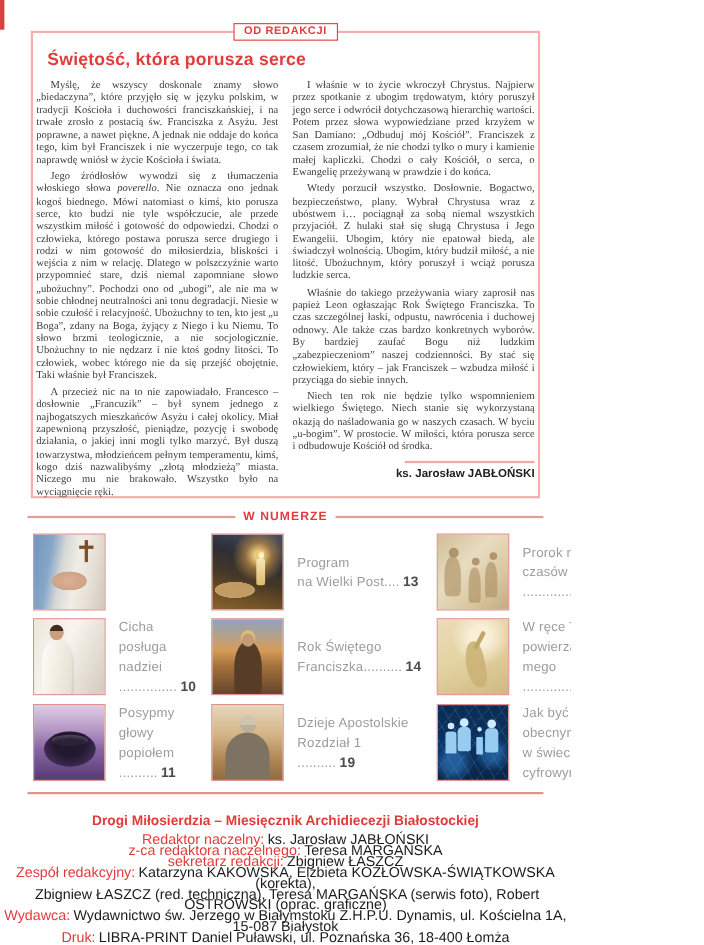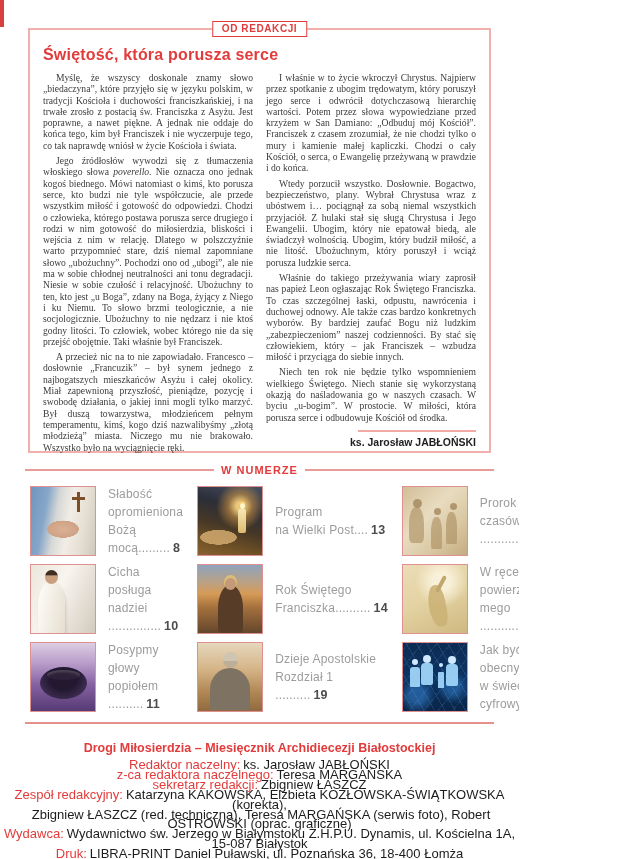--- a/index.html
+++ b/index.html
@@ -17,21 +17,21 @@
   .kicker-box {
     position:absolute; top:-9px; left:50%; transform:translateX(-50%);
     background:#fff; border:1.5px solid #e23b3b; color:#e23b3b;
     font-weight:bold; font-size:10px; letter-spacing:.6px; padding:1px 9px 2px;
     white-space:nowrap;
   }
   .article-title {
     margin:16px 0 8px 13px; color:#e23b3b; font-size:16px; font-weight:bold;
     font-family:"Liberation Sans", sans-serif; letter-spacing:.2px;
   }
-  .columns { display:flex; gap:13px; padding:0 13px; }
+  .columns { display:flex; gap:13px; padding:0 3px; }
   .col {
     flex:1; text-align:justify; font-family:"Liberation Serif", serif;
     font-size:9.6px; line-height:11.3px; color:#3b3b3b;
   }
   .col p { margin:0 0 4px; text-indent:13px; }
   .signature-block { margin-top:7px; text-align:right; }
   .sig-rule { width:118px; height:2px; background:#f2aaa6; margin:0 0 5px auto; }
   .sig-name { font-weight:bold; font-size:10.5px; color:#1e1e1e; font-family:"Liberation Sans", sans-serif; }
 
   
@@ -155,23 +155,20 @@
 
   <div class="toc-header">
     <span class="line"></span>
     <span class="toc-label">W NUMERZE</span>
     <span class="line"></span>
   </div>
 
   <div class="toc-grid">
     <div class="toc-cell">
       <div class="thumb t1"></div>
-      <div class="toc-text"><span class="toc-lines">Słabość
-opromieniona
-Bożą mocą.........</span><span class="toc-page">8</span></div>
     </div>
     <div class="toc-cell">
       <div class="thumb t2"></div>
       <div class="toc-text"><span class="toc-lines">Program
 na Wielki Post....</span><span class="toc-page">13</span></div>
     </div>
     <div class="toc-cell">
       <div class="thumb t3"></div>
       <div class="toc-text"><span class="toc-lines">Prorok naszych
 czasów ...............</span><span class="toc-page">40</span></div>

